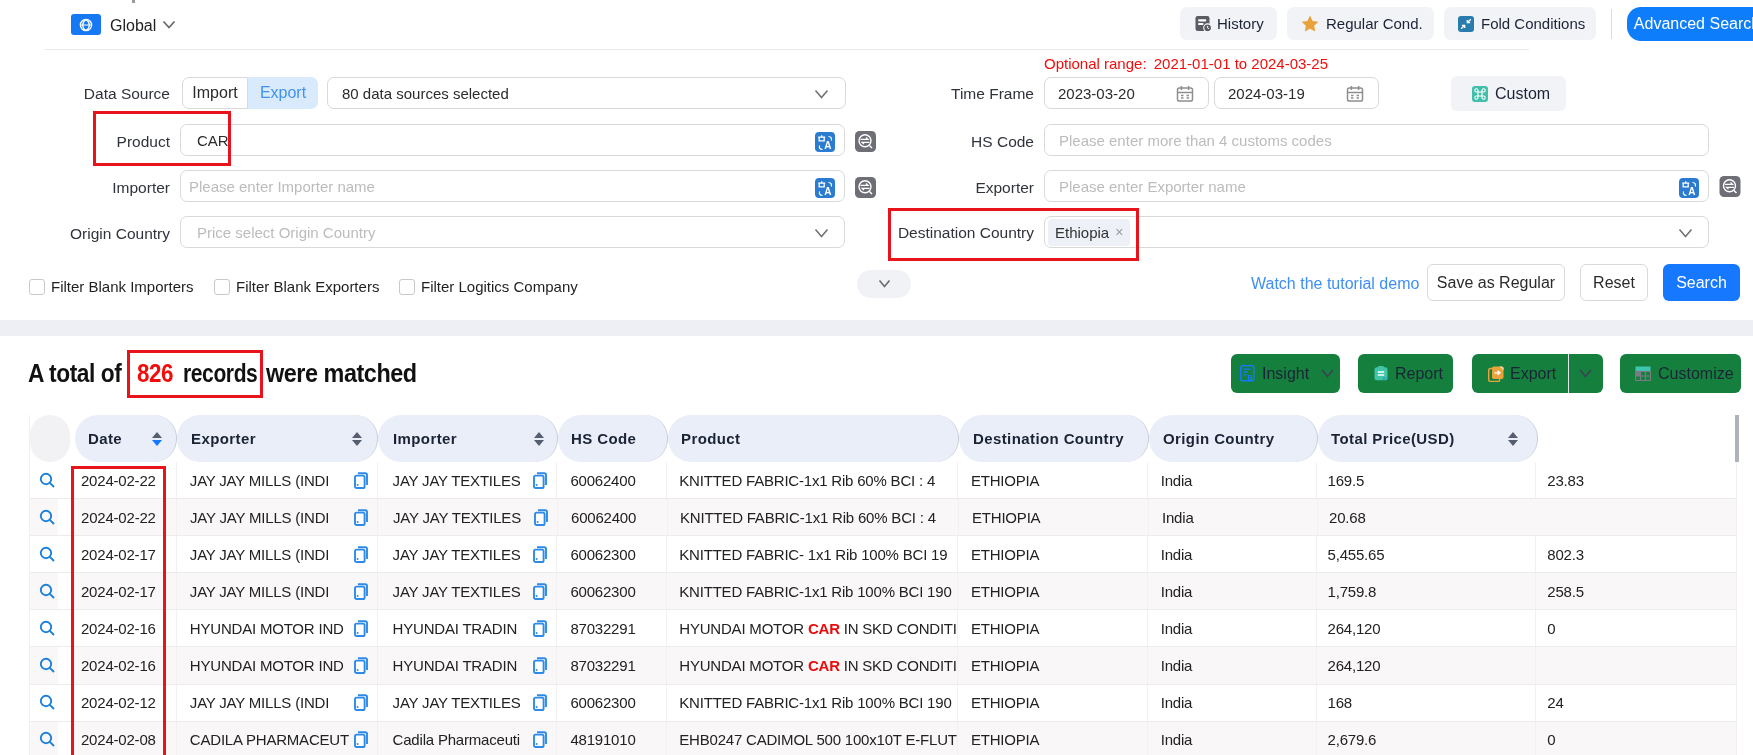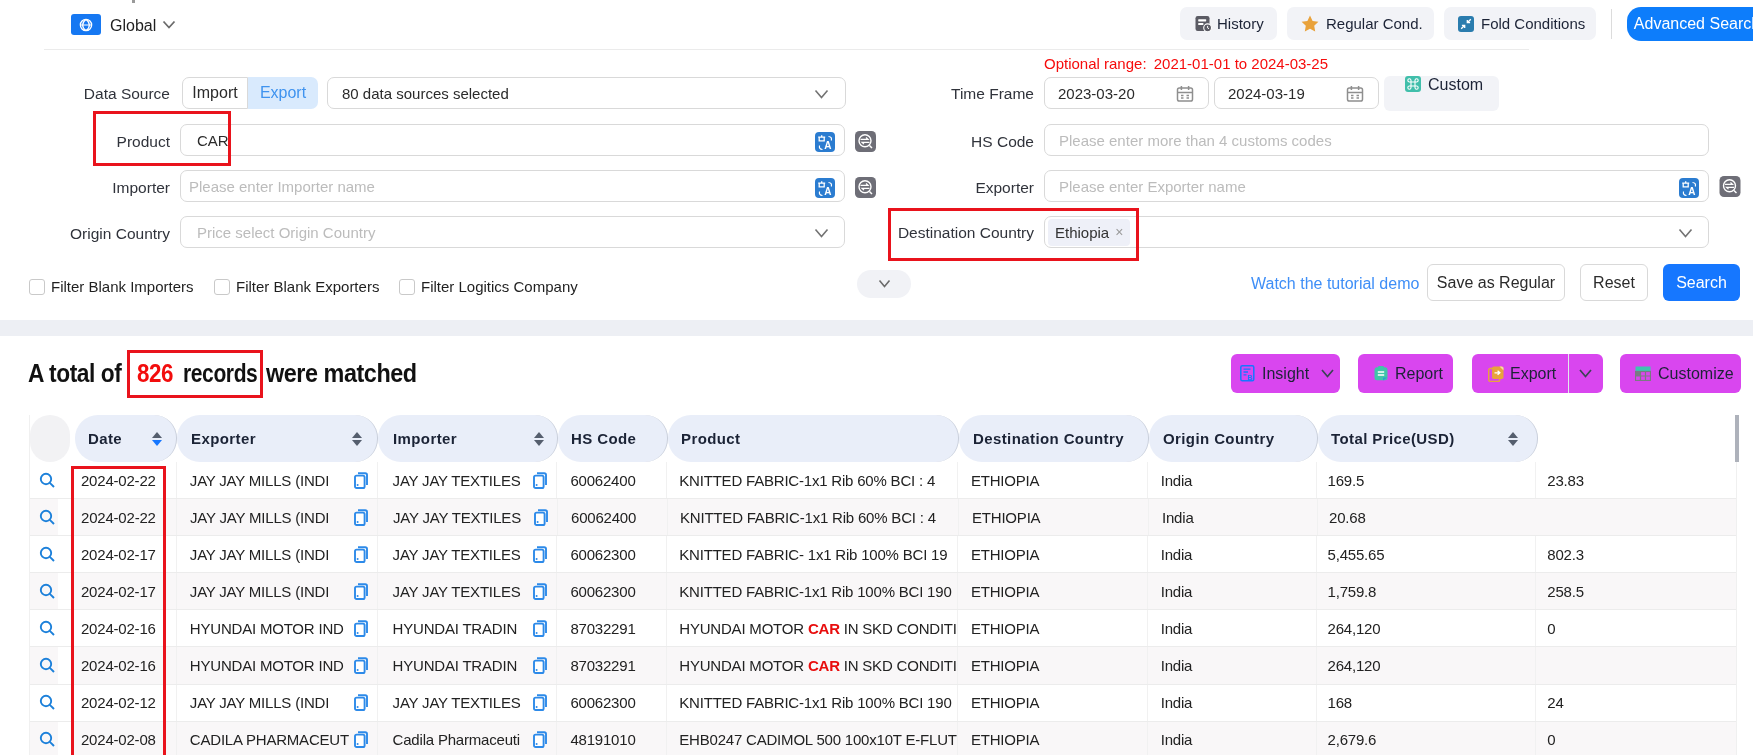--- a/index.html
+++ b/index.html
@@ -21,21 +21,21 @@
 .lbl { position:absolute; font-size:15.5px; color:#30333b; text-align:right; }
 .inp { position:absolute; height:32px; border:1px solid #d9d9d9; border-radius:7px; background:#fff; display:flex; align-items:center; font-size:15px; }
 .ph { color:#bcbcbc; }
 
 .redbox { position:absolute; border:3px solid #e9131c; }
 
 #band { position:absolute; left:0; top:320px; width:1753px; height:16px; background:#edeff4; }
 
 #title { position:absolute; left:28px; top:360px; font-size:26px; line-height:26px; font-weight:bold; color:#111; }
 .tsp { transform-origin:left; letter-spacing:-0.5px; white-space:nowrap; }
-.rbtn { position:absolute; top:354px; height:39px; background:#d946ef; border-radius:6px; display:flex; align-items:center; font-size:16px; color:#1c2336;text-align:right; }
+.rbtn { position:absolute; top:354px; height:39px; background:#15803d; border-radius:6px; display:flex; align-items:center; font-size:16px; color:#1c2336;text-align:right; }
 
 #tbl { position:absolute; left:29px; top:415px; width:1708px; border-left:1px solid #f0f0f0; border-right:1px solid #f0f0f0; }
 .hrow { display:flex; height:47px; }
 .hcell { background:#e9eef9; border-right:1px solid #c9cfdb; display:flex; align-items:center; font-size:15px; font-weight:bold; color:#1b2336; letter-spacing:0.4px;border-radius:23px; }
 .brow { display:flex; height:37.1px; border-bottom:1px solid #ececec; }
 .bcell { border-right:1px solid #f1f1f1; display:flex; align-items:center; font-size:15px; letter-spacing:-0.2px; color:#222; white-space:nowrap; overflow:hidden; }
 .sort { display:inline-flex; flex-direction:column; gap:2px; margin-left:auto; }
 .sort i { width:0; height:0; border-left:5px solid transparent; border-right:5px solid transparent; }
 .sort .up { border-bottom:6px solid #555e6e; }
 .sort .dn { border-top:6px solid #555e6e; }
@@ -126,21 +126,21 @@
     </svg>
 </div>
 <div class="inp" style="left:1214px;top:77px;width:165px;color:#2b2b2b">
     <span style="margin-left:13px">2024-03-19</span>
   <svg class="abs" style="left:131px;top:7px" width="18" height="18" viewBox="0 0 18 18">
       <rect x="1.5" y="3" width="15" height="13" rx="1.8" fill="none" stroke="#8f8f8f" stroke-width="1.5"></rect>
       <path d="M5.4 1v4M12.6 1v4M1.5 7.5h15" stroke="#8f8f8f" stroke-width="1.5"></path>
       <path d="M5 10.5h2.5M5 13h2.5M10.5 10.5H13M10.5 13H13" stroke="#8f8f8f" stroke-width="1.3"></path>
     </svg>
 </div>
-<div class="abs" style="left:1384px;top:76px;width:115px;height:35px;background:#f2f3f7;border-radius:6px;display:flex;">
+<div class="abs" style="left:1451px;top:76px;width:115px;height:35px;background:#f2f3f7;border-radius:6px;display:flex;align-items:center">
   <span style="margin-left:21px;width:16px;height:16px;background:#41bfab;border-radius:3px;position:relative">
       <svg style="position:absolute;left:2px;top:2px" width="12" height="12" viewBox="0 0 12 12">
         <path d="M4 4 H8 V8 H4 Z M4 4 H2.2 A1.6 1.6 0 1 1 4 2.2 Z M8 4 V2.2 A1.6 1.6 0 1 1 9.8 4 Z M8 8 H9.8 A1.6 1.6 0 1 1 8 9.8 Z M4 8 V9.8 A1.6 1.6 0 1 1 2.2 8 Z" fill="none" stroke="#fff" stroke-width="1.1"></path>
       </svg>
     </span>
   <span style="margin-left:7px;font-size:16px;color:#1c2336">Custom</span>
 </div>
 
 <div class="lbl" style="left:924px;top:133px;width:110px">HS Code</div>
 <div class="inp" style="left:1044px;top:124px;width:665px">

